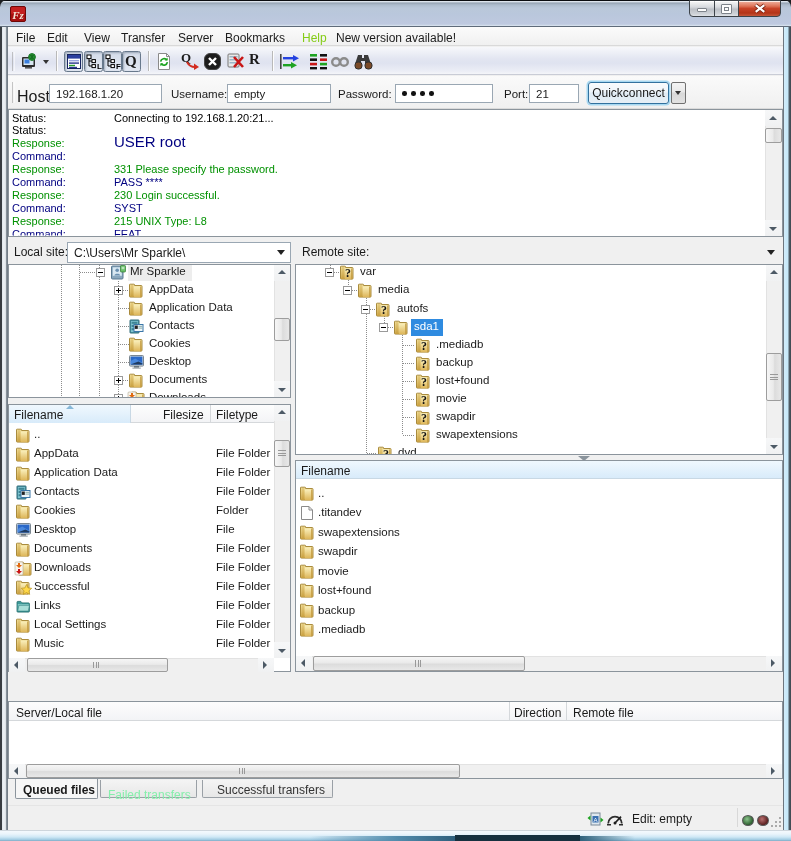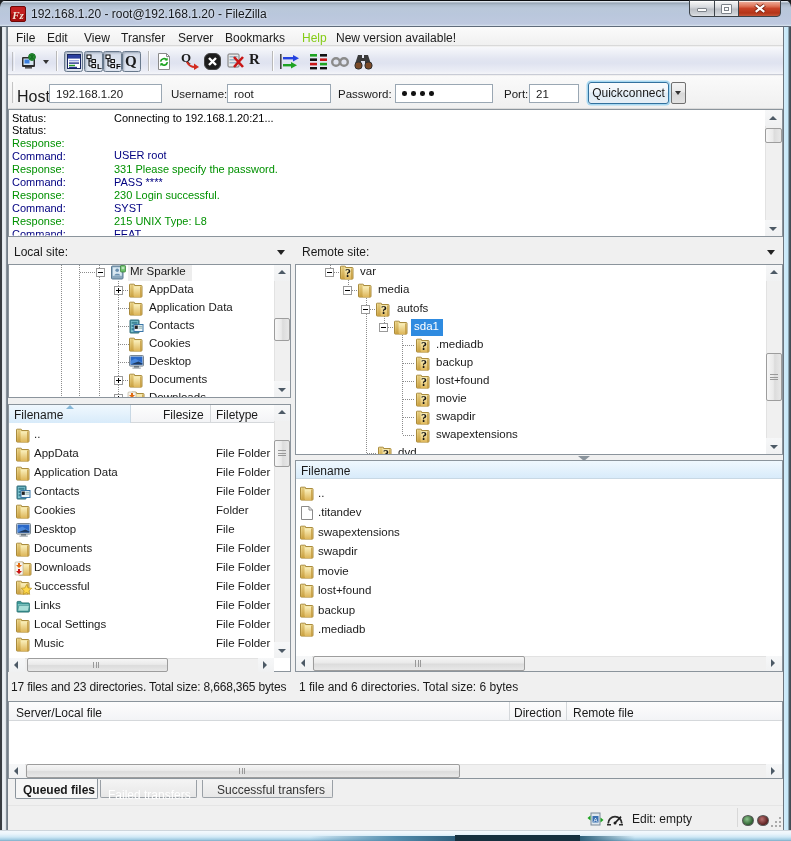--- a/index.html
+++ b/index.html
@@ -32,21 +32,20 @@
 <div class="abs" style="left:0;top:830px;width:791px;height:11px;background:linear-gradient(#a8b2bb 0px,#f4f9fd 1px,#eaf4fb 4px,#cfe8f6 7px,#9cc8e0 10px,#7aa6c0 11px)"></div>
 <div class="abs" style="left:310px;top:836px;width:145px;height:5px;background:linear-gradient(90deg,rgba(90,147,180,0),#528cad 60%,#2e5f7d)"></div>
 <div class="abs" style="left:455px;top:835px;width:125px;height:6px;background:#16303f"></div>
 <div class="abs" style="left:580px;top:836px;width:55px;height:5px;background:linear-gradient(90deg,#2e617c,rgba(150,200,225,0))"></div>
 <div class="abs" style="left:8px;top:27px;width:775px;height:803px;background:#f0f0f0"></div>
 <svg style="left:10px;top:6px" width="16" height="16" viewBox="0 0 16 16">
 <rect x="0.5" y="0.5" width="15" height="15" rx="1.5" fill="#a81010" stroke="#6e0808"></rect>
 <rect x="1" y="1" width="14" height="7" rx="1.5" fill="#c32020"></rect>
 <text x="8" y="12.5" font-size="11" font-style="italic" font-weight="bold" fill="#f3e6d8" text-anchor="middle" font-family="Liberation Serif,serif">Fz</text>
     </svg>
-<div class="lbl" style="left:31px;top:7px;color:#15181c;text-shadow:0 0 3px rgba(255,255,255,.9)">192.168.1.20 - root@192.168.1.20 - FileZilla</div>
 <div class="abs" style="left:689px;top:0;width:26px;height:17px;background:linear-gradient(#f8f8f8,#d7dade 40%,#bcc0c6 55%,#ced2d7 85%,#dfe2e6);border:1px solid #3d4349;border-radius:0 0 0 4px;box-shadow:inset 0 1px 0 #fff"></div>
 <div class="abs" style="left:697px;top:8px;width:10px;height:4px;background:#fdfdfd;border:1px solid #7d838a;border-radius:1px"></div>
 <div class="abs" style="left:714px;top:0;width:25px;height:17px;background:linear-gradient(#f8f8f8,#d7dade 40%,#bcc0c6 55%,#ced2d7 85%,#dfe2e6);border:1px solid #3d4349;box-shadow:inset 0 1px 0 #fff"></div>
 <div class="abs" style="left:721px;top:3.5px;width:11px;height:10px;border:1px solid #7d838a;background:#fdfdfd;border-radius:1px"></div>
 <div class="abs" style="left:724px;top:6.5px;width:5px;height:4px;border:1px solid #7d838a;background:#fdfdfd"></div>
 <div class="abs" style="left:738px;top:0;width:43px;height:17px;background:linear-gradient(#f0b5a4,#dd7257 35%,#c84328 50%,#b33418 80%,#c4573a);border:1px solid #3d4349;border-radius:0 0 4px 0;box-shadow:inset 0 1px 0 rgba(255,255,255,.75)"></div>
 <svg style="left:754px;top:4px" width="12" height="9" viewBox="0 0 12 9">
       <path d="M1.5 1 L10.5 8 M10.5 1 L1.5 8" stroke="#7c2412" stroke-width="4" fill="none"></path>
       <path d="M1.7 1.1 L10.3 7.9 M10.3 1.1 L1.7 7.9" stroke="#fdfdfd" stroke-width="2.1" fill="none"></path>
     </svg>
@@ -151,61 +150,64 @@
 <rect x="11" y="9" width="7" height="7" rx="3" fill="#7a4a28" stroke="#2e2e2e"></rect>
     </svg>
 <div class="abs" style="left:8px;top:76px;width:775px;height:33px;background:linear-gradient(#fafafa,#f0f0f0);border-bottom:1px solid #dadada"></div>
 <div class="grip" style="left:12px;top:82px;height:21px"></div>
 <div class="lbl" style="left:17px;top:88px;font-size:16px">Host:</div>
 <div class="fld" style="left:49px;top:84px;width:113px;height:19px">
       <span>192.168.1.20</span>
     </div>
 <div class="lbl" style="left:171px;top:88px;font-size:11.5px">Username:</div>
 <div class="fld" style="left:227px;top:84px;width:104px;height:19px">
-      <span>root</span>
+      <span>empty</span>
     </div>
 <div class="lbl" style="left:338px;top:88px;font-size:11.5px">Password:</div>
 <div class="fld" style="left:395px;top:84px;width:98px;height:19px"></div>
 <div class="abs" style="left:402px;top:91px;width:4.6px;height:4.6px;border-radius:50%;background:#111"></div>
 <div class="abs" style="left:411px;top:91px;width:4.6px;height:4.6px;border-radius:50%;background:#111"></div>
 <div class="abs" style="left:420px;top:91px;width:4.6px;height:4.6px;border-radius:50%;background:#111"></div>
 <div class="abs" style="left:429px;top:91px;width:4.6px;height:4.6px;border-radius:50%;background:#111"></div>
 <div class="lbl" style="left:504px;top:88px;font-size:11.5px">Port:</div>
 <div class="fld" style="left:529px;top:84px;width:50px;height:19px">
       <span>21</span>
     </div>
 <div class="abs" style="left:588px;top:82px;width:81px;height:22px;background:linear-gradient(#f9fbfd,#eff5fa 45%,#e0ebf4 50%,#e6eff6);border:1px solid #32719e;border-radius:3px;box-shadow:0 0 0 1.5px #a6d8f2;text-align:center;line-height:20px">Quickconnect</div>
 <div class="abs" style="left:671px;top:82px;width:15px;height:22px;background:linear-gradient(#f4f4f4,#e9e9e9 45%,#d8d8d8 50%,#e2e2e2);border:1px solid #707070;border-radius:2px"></div>
 <div class="arr" style="left:675px;top:91px;border-left:3.5px solid transparent;border-right:3.5px solid transparent;border-top:4px solid #333"></div>
 <div class="panel" style="left:8px;top:109px;width:775px;height:128px"></div>
 <div class="row" style="left:12px;top:111.5px;font-size:11px;color:#000000;clip-path:inset(0 0 0px 0)">Status:</div>
 <div class="row" style="left:114px;top:111.5px;font-size:11px;color:#000000;clip-path:inset(0 0 0px 0)">Connecting to 192.168.1.20:21...</div>
 <div class="row" style="left:12px;top:124.4px;font-size:11px;color:#000000;clip-path:inset(0 0 0px 0)">Status:</div>
 <div class="row" style="left:12px;top:137.3px;font-size:11px;color:#009100;clip-path:inset(0 0 0px 0)">Response:</div>
 <div class="row" style="left:12px;top:150.20000000000002px;font-size:11px;color:#000080;clip-path:inset(0 0 0px 0)">Command:</div>
-<div class="row" style="left:114px;top:149px;font-size:11px;color:#000080;clip-path:inset(0 0 0px 0)">USER root</div>
+<div class="row" style="left:114px;top:133px;font-size:15px;color:#000080;clip-path:inset(0 0 0px 0)">USER root</div>
 <div class="row" style="left:12px;top:163.10000000000002px;font-size:11px;color:#009100;clip-path:inset(0 0 0px 0)">Response:</div>
 <div class="row" style="left:114px;top:163.10000000000002px;font-size:11px;color:#009100;clip-path:inset(0 0 0px 0)">331 Please specify the password.</div>
 <div class="row" style="left:12px;top:176.00000000000003px;font-size:11px;color:#000080;clip-path:inset(0 0 0px 0)">Command:</div>
 <div class="row" style="left:114px;top:176.00000000000003px;font-size:11px;color:#000080;clip-path:inset(0 0 0px 0)">PASS ****</div>
 <div class="row" style="left:12px;top:188.90000000000003px;font-size:11px;color:#009100;clip-path:inset(0 0 0px 0)">Response:</div>
 <div class="row" style="left:114px;top:188.90000000000003px;font-size:11px;color:#009100;clip-path:inset(0 0 0px 0)">230 Login successful.</div>
 <div class="row" style="left:12px;top:201.80000000000004px;font-size:11px;color:#000080;clip-path:inset(0 0 0px 0)">Command:</div>
 <div class="row" style="left:114px;top:201.80000000000004px;font-size:11px;color:#000080;clip-path:inset(0 0 0px 0)">SYST</div>
 <div class="row" style="left:12px;top:214.70000000000005px;font-size:11px;color:#009100;clip-path:inset(0 0 0px 0)">Response:</div>
 <div class="row" style="left:114px;top:214.70000000000005px;font-size:11px;color:#009100;clip-path:inset(0 0 0px 0)">215 UNIX Type: L8</div>
 <div class="row" style="left:12px;top:227.60000000000005px;font-size:11px;color:#000080;clip-path:inset(0 0 4px 0)">Command:</div>
 <div class="row" style="left:114px;top:227.60000000000005px;font-size:11px;color:#000080;clip-path:inset(0 0 4px 0)">FEAT</div>
 <div class="vsb" style="left:765px;top:110px;width:17px;height:126px"></div>
 <div class="sbtn" style="left:765px;top:110px;width:17px;height:16px"></div>
 <div class="arr" style="left:769px;top:116px;border-left:4px solid transparent;border-right:4px solid transparent;border-bottom:4.5px solid #4d5a66"></div>
 <div class="thumbv" style="left:765px;top:128px;width:17px;height:15px"></div>
 <div class="sbtn" style="left:765px;top:220px;width:17px;height:16px"></div>
 <div class="arr" style="left:769px;top:227px;border-left:4px solid transparent;border-right:4px solid transparent;border-top:4.5px solid #4d5a66"></div>
 <div class="lbl" style="left:14px;top:245px">Local site:</div>
+<div class="fld" style="left:67px;top:242px;width:224px;height:21px;font-size:12px">
+      <span style="top:3px">C:\Users\Mr Sparkle\</span>
+    </div>
 <div class="arr" style="left:277px;top:250px;border-left:4.5px solid transparent;border-right:4.5px solid transparent;border-top:5px solid #222"></div>
 <div class="lbl" style="left:302px;top:245px">Remote site:</div>
 <div class="arr" style="left:767px;top:250px;border-left:4.5px solid transparent;border-right:4.5px solid transparent;border-top:5px solid #222"></div>
 <svg width="0" height="0">
       <defs>
 <linearGradient id="fgV" x1="0" y1="0" x2="0" y2="1">
           <stop offset="0" stop-color="#f4e6a4"></stop>
           <stop offset="1" stop-color="#d2a94e"></stop>
         </linearGradient>
 <linearGradient id="fgS" x1="0" y1="0" x2="0" y2="1">
@@ -452,21 +454,20 @@
 <div class="arr" style="left:278px;top:649px;border-left:4px solid transparent;border-right:4px solid transparent;border-top:4.5px solid #4d5a66"></div>
 <div class="hsb" style="left:9px;top:658px;width:265px;height:14px;border-top:1px solid #e2e2e2"></div>
 <div class="sbtn" style="left:9px;top:658px;width:16px;height:14px"></div>
 <div class="arr" style="left:14px;top:661px;border-top:4px solid transparent;border-bottom:4px solid transparent;border-right:4.5px solid #4d5a66"></div>
 <div class="thumbh" style="left:27px;top:658px;width:141px;height:14px"></div>
 <div class="abs" style="left:93.0px;top:662px;width:1px;height:6px;background:#999"></div>
 <div class="abs" style="left:95.5px;top:662px;width:1px;height:6px;background:#999"></div>
 <div class="abs" style="left:98.0px;top:662px;width:1px;height:6px;background:#999"></div>
 <div class="sbtn" style="left:258px;top:658px;width:16px;height:14px"></div>
 <div class="arr" style="left:263px;top:661px;border-top:4px solid transparent;border-bottom:4px solid transparent;border-left:4.5px solid #4d5a66"></div>
-<div class="lbl" style="left:11px;top:680px;letter-spacing:-.18px">17 files and 23 directories. Total size: 8,668,365 bytes</div>
 <div class="panel" style="left:295px;top:264px;width:488px;height:191px"></div>
 <div class="abs" style="left:296px;top:265px;width:470px;height:189px;overflow:hidden;background:#fff">
 <div class="dotv" style="left:34px;top:0;height:7px"></div>
 <div class="dotv" style="left:52px;top:13px;height:13px"></div>
 <div class="dotv" style="left:70px;top:31px;height:158px"></div>
 <div class="dotv" style="left:88px;top:49px;height:13px"></div>
 <div class="dotv" style="left:106px;top:68px;height:102px"></div>
 <div class="expb" style="left:29px;top:2.5px">
         <i></i>
       </div>
@@ -647,41 +648,40 @@
 <div class="row" style="left:318px;top:623.0px">.mediadb</div>
 <div class="hsb" style="left:296px;top:656px;width:486px;height:15px;border-top:1px solid #e2e2e2"></div>
 <div class="sbtn" style="left:296px;top:656px;width:16px;height:15px"></div>
 <div class="arr" style="left:301px;top:659px;border-top:4px solid transparent;border-bottom:4px solid transparent;border-right:4.5px solid #4d5a66"></div>
 <div class="thumbh" style="left:313px;top:656px;width:212px;height:15px"></div>
 <div class="abs" style="left:415.0px;top:660px;width:1px;height:7px;background:#999"></div>
 <div class="abs" style="left:417.5px;top:660px;width:1px;height:7px;background:#999"></div>
 <div class="abs" style="left:420.0px;top:660px;width:1px;height:7px;background:#999"></div>
 <div class="sbtn" style="left:766px;top:656px;width:16px;height:15px"></div>
 <div class="arr" style="left:771px;top:659px;border-top:4px solid transparent;border-bottom:4px solid transparent;border-left:4.5px solid #4d5a66"></div>
-<div class="lbl" style="left:299px;top:680px">1 file and 6 directories. Total size: 6 bytes</div>
 <div class="panel" style="left:8px;top:701px;width:775px;height:78px"></div>
 <div class="abs" style="left:9px;top:702px;width:773px;height:19px;background:linear-gradient(#fdfdfd,#f3f4f6);border-bottom:1px solid #d5d8db"></div>
 <div class="abs" style="left:509px;top:702px;width:1px;height:19px;background:#d5d8db"></div>
 <div class="abs" style="left:566px;top:702px;width:1px;height:19px;background:#d5d8db"></div>
 <div class="row" style="left:16px;top:706px;font-size:12px">Server/Local file</div>
 <div class="row" style="left:514px;top:706px;font-size:12px">Direction</div>
 <div class="row" style="left:573px;top:706px;font-size:12px">Remote file</div>
 <div class="hsb" style="left:9px;top:764px;width:773px;height:14px;border-top:1px solid #e2e2e2"></div>
 <div class="sbtn" style="left:9px;top:764px;width:16px;height:14px"></div>
 <div class="arr" style="left:14px;top:767px;border-top:4px solid transparent;border-bottom:4px solid transparent;border-right:4.5px solid #4d5a66"></div>
 <div class="thumbh" style="left:26px;top:764px;width:434px;height:14px"></div>
 <div class="abs" style="left:239.0px;top:768px;width:1px;height:6px;background:#999"></div>
 <div class="abs" style="left:241.5px;top:768px;width:1px;height:6px;background:#999"></div>
 <div class="abs" style="left:244.0px;top:768px;width:1px;height:6px;background:#999"></div>
 <div class="sbtn" style="left:766px;top:764px;width:16px;height:14px"></div>
 <div class="arr" style="left:771px;top:767px;border-top:4px solid transparent;border-bottom:4px solid transparent;border-left:4.5px solid #4d5a66"></div>
 <div class="abs" style="left:15px;top:779px;width:83px;height:20px;background:#f6f6f6;border:1px solid #8b949c;border-top:none;border-radius:0 0 2px 2px"></div>
 <div class="lbl" style="left:23px;top:783px;font-weight:bold">Queued files</div>
 <div class="abs" style="left:100px;top:780px;width:97px;height:18px;background:linear-gradient(#f4f4f4,#e7e7e7);border:1px solid #9aa0a6;border-top:none;border-radius:0 0 2px 2px"></div>
-<div class="lbl" style="left:108px;top:788px;color:#ffffff">Failed transfers</div>
+<div class="lbl" style="left:108px;top:788px;color:#86efac">Failed transfers</div>
 <div class="abs" style="left:202px;top:780px;width:131px;height:18px;background:linear-gradient(#f4f4f4,#e7e7e7);border:1px solid #9aa0a6;border-top:none;border-radius:0 0 2px 2px"></div>
 <div class="lbl" style="left:217px;top:783px;color:#333">Successful transfers</div>
 <div class="abs" style="left:8px;top:805px;width:775px;height:25px;background:#f0f0f0;border-top:1px solid #e5e5e5"></div>
 <svg style="left:587px;top:811px" width="17" height="16" viewBox="0 0 17 16">
 <rect x="4" y="2" width="9" height="12" fill="#dfe8ef" stroke="#7a8a98"></rect>
 <rect x="5.5" y="5" width="6" height="6.5" fill="#3a70b0"></rect>
       <text x="8.5" y="10.5" font-size="6" fill="#fff" text-anchor="middle" font-family="Liberation Sans">A</text>
 <path d="M0.5 7 l3 -2.5 v5 z" fill="#1ea321"></path>
       <path d="M16.5 9 l-3 -2.5 v5 z" fill="#1ea321"></path>
     </svg>

